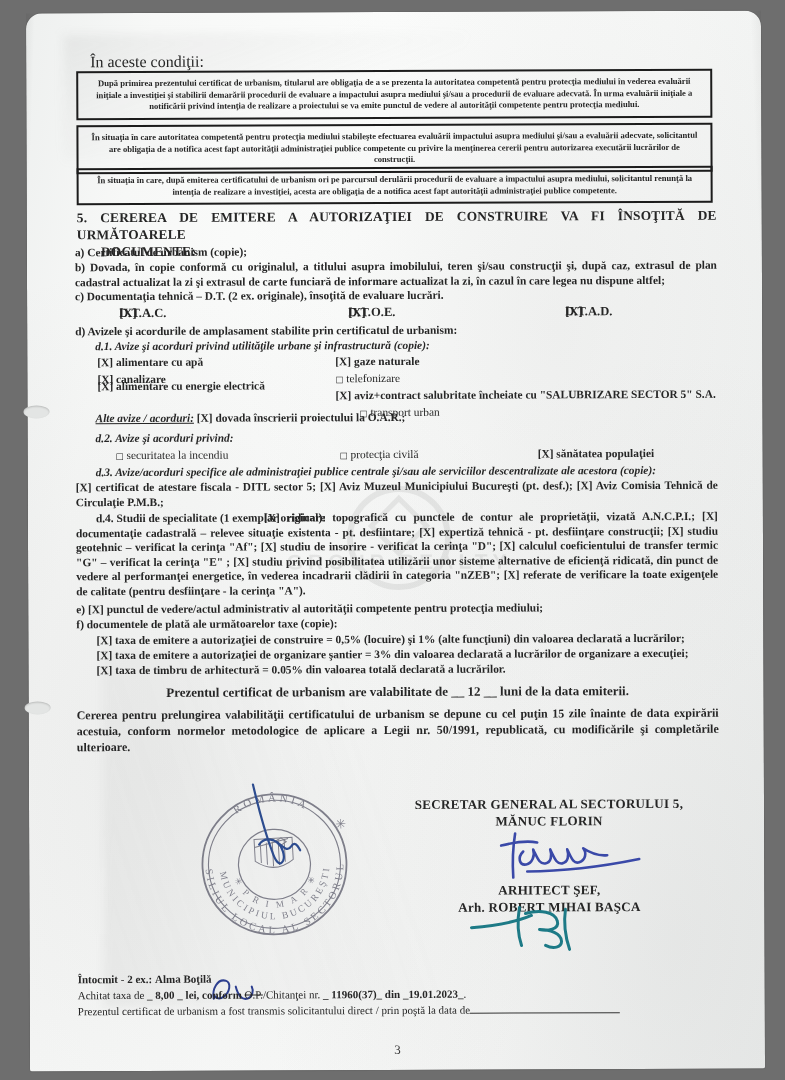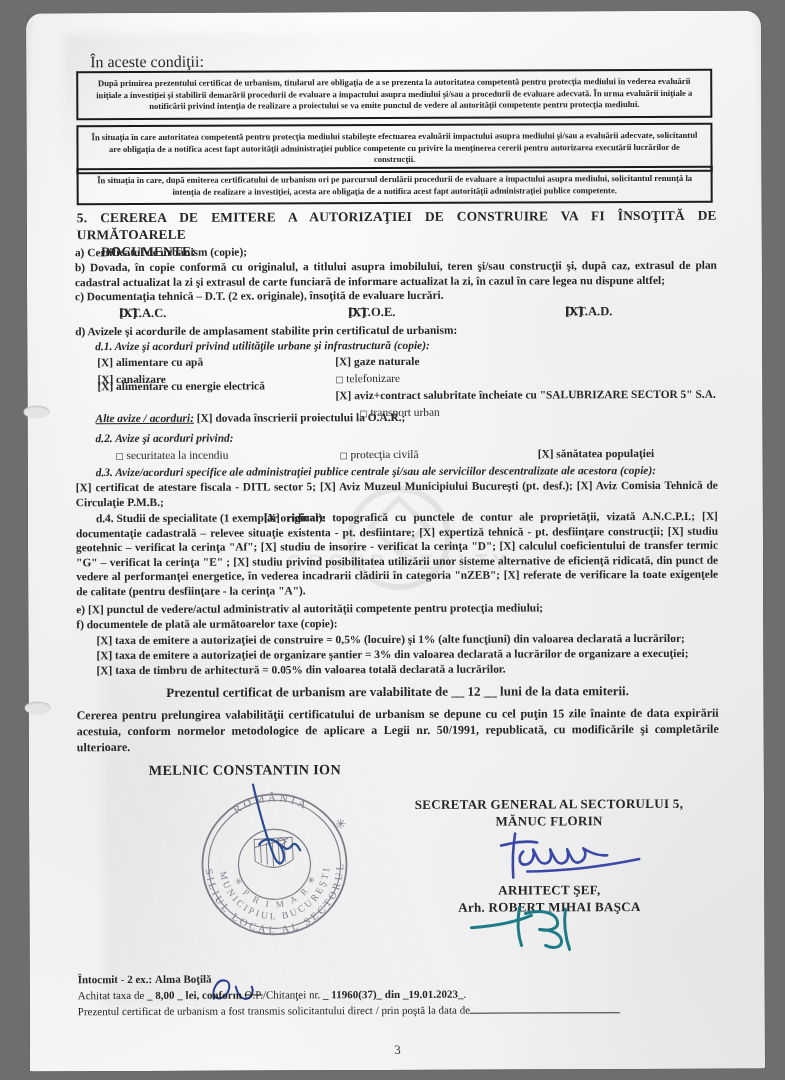--- a/index.html
+++ b/index.html
@@ -248,21 +248,20 @@
       <span>luni de la data emiterii.</span>
     </div>
     <div class="body-blk" style="top:694px;left:48px;width:642px;font-size:12px;line-height:16px;">Cererea pentru prelungirea valabilităţii certificatului de urbanism se depune cu cel puţin 15 zile înainte de data expirării acestuia, conform normelor metodologice de aplicare a Legii nr. 50/1991, republicată, cu modificările şi completările ulterioare.</div>
 
     <div id="watermark">
       <div class="wm-ring"></div>
       <div class="wm-txt">GROUP REALTY</div>
     </div>
 
     <div class="sig-name" id="primar-blk">
-      <div>MELNIC CONSTANTIN ION</div>
     </div>
     <div class="sig-name" id="secretar-blk">
       <div>SECRETAR GENERAL AL SECTORULUI 5,</div>
       <div>MĂNUC FLORIN</div>
     </div>
     <div class="sig-name" id="arhitect-blk">
       <div>ARHITECT ŞEF,</div>
       <div>Arh. ROBERT MIHAI BAŞCA</div>
     </div>
 

